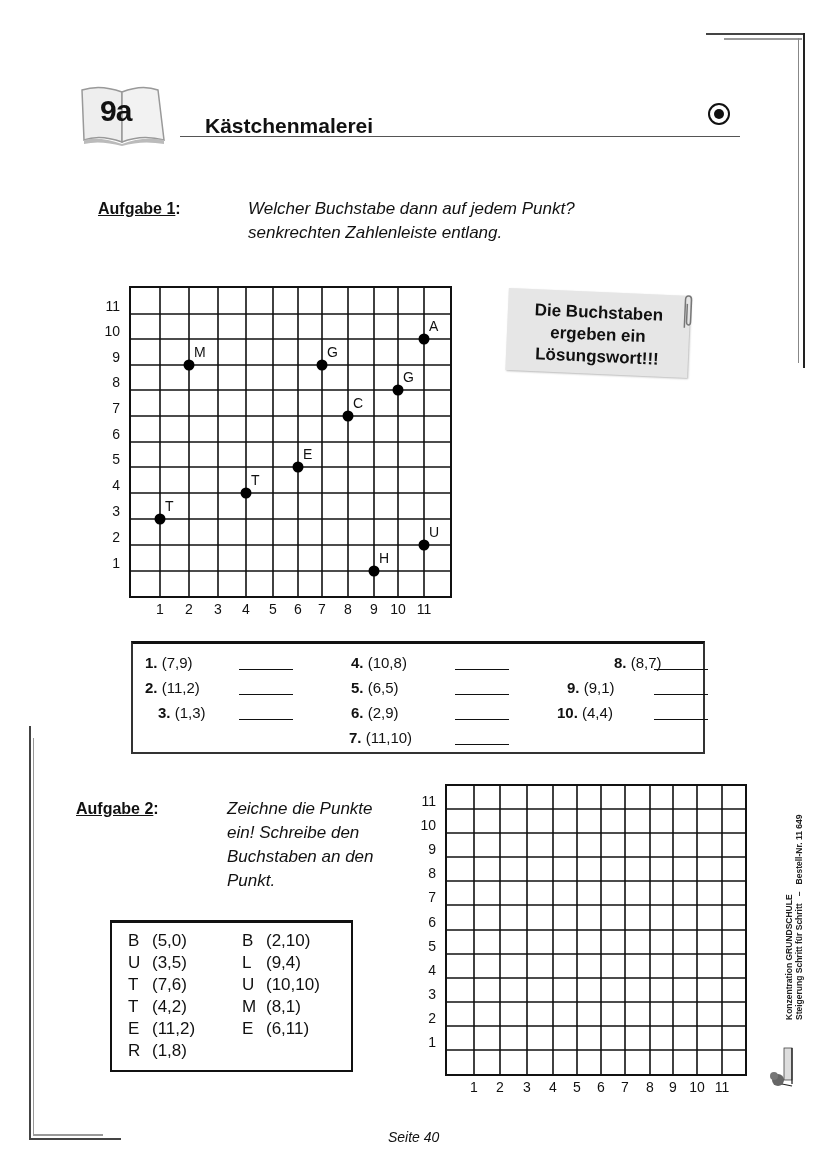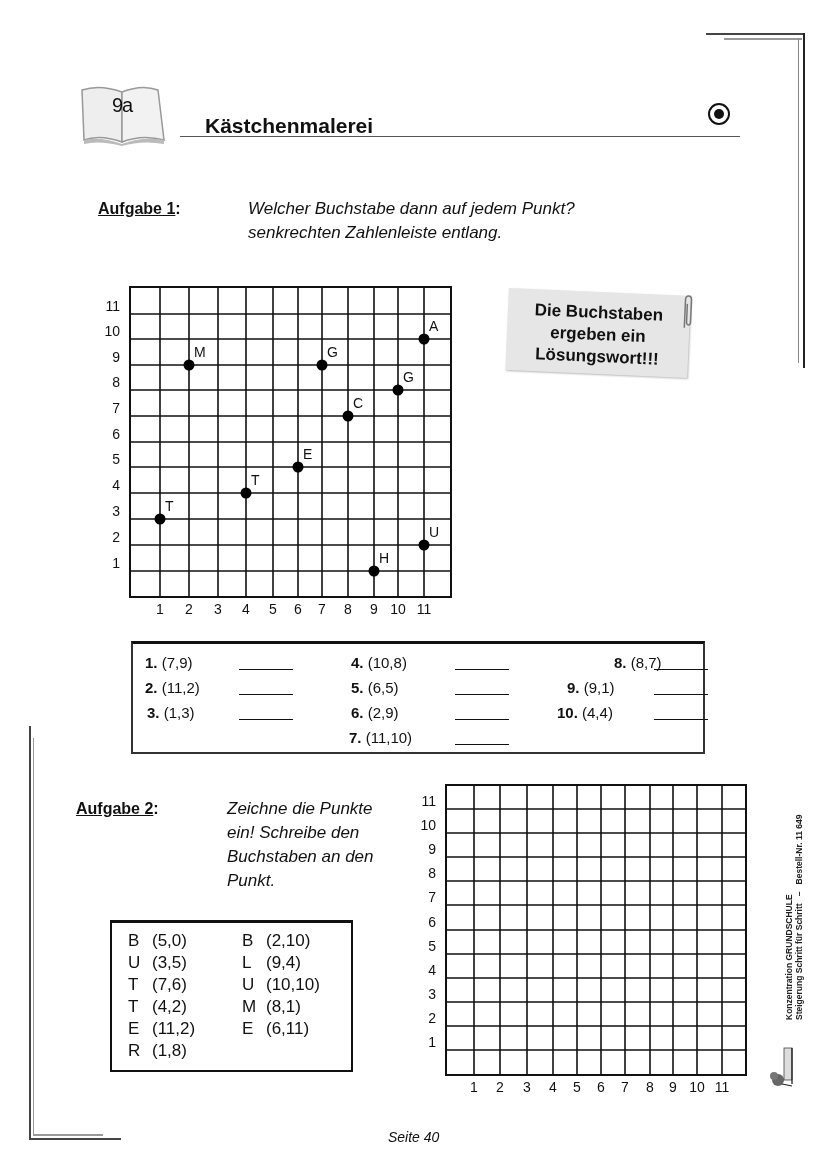--- a/index.html
+++ b/index.html
@@ -1,21 +1,21 @@
 <!DOCTYPE html>
 <html><head>
 <meta charset="utf-8">
 <style>
   html, body { margin:0; padding:0; background:#fff; }
   body { width:827px; height:1169px; position:relative; overflow:hidden;
          font-family:"Liberation Sans", sans-serif; color:#111; }
   .abs { position:absolute; }
   .frame-line { position:absolute; }
   .book { position:absolute; left:78px; top:82px; width:88px; height:64px; }
-  .book-label { position:absolute; left:112px; top:94px; font-size:20px; font-weight:normal; letter-spacing:-1px; }
+  .book-label { position:absolute; left:100px; top:94px; font-size:30px; font-weight:bold; letter-spacing:-1px; }
   .title { position:absolute; left:205px; top:106px; font-size:21px; font-weight:bold;margin-top:8px; }
   .title-rule { position:absolute; left:180px; top:136px; width:560px; height:1px; background:#555; }
   .target-icon { position:absolute; left:707px; top:102px; width:24px; height:24px; }
   .task-label { position:absolute; font-size:16px; font-weight:bold; }
   .task-label u { text-decoration:underline; }
   .task-text { position:absolute; font-size:17px; font-style:italic; line-height:24px; }
   .note { position:absolute; left:507px; top:292px; width:182px; height:82px; background:#e6e6e6;
           transform:rotate(2.5deg); box-shadow:1px 1px 2px #bbb; }
   .note-text { position:absolute; left:0; right:0; top:10px; text-align:center; font-weight:bold; font-size:17px; line-height:22px; }
   .clip { position:absolute; right:-4px; top:-2px; width:12px; height:36px; }
@@ -143,21 +143,21 @@
     <path d="M3 34 L3 6 Q3 2 6 2 Q9 2 9 6 L9 28 Q9 31 7 31 Q5 31 5 28 L5 10" fill="none" stroke="#777" stroke-width="1.5"></path>
   </svg>
 </div>
 
 <div class="answer-box">
   <div id="answers">
       <div class="ans" style="left: 12px; top: 10px;"><b>1. </b><span>(7,9)</span></div>
       <span class="blank abs" style="left: 106px; top: 13px;"></span>
       <div class="ans" style="left: 12px; top: 35px;"><b>2. </b><span>(11,2)</span></div>
       <span class="blank abs" style="left: 106px; top: 38px;"></span>
-      <div class="ans" style="left: 14px; top: 60px; text-align: right;"><b>3. </b><span>(1,3)</span></div>
+      <div class="ans" style="left: 25px; top: 60px; text-align: right;"><b>3. </b><span>(1,3)</span></div>
       <span class="blank abs" style="left: 106px; top: 63px;"></span>
       <div class="ans" style="left: 218px; top: 10px;"><b>4. </b><span>(10,8)</span></div>
       <span class="blank abs" style="left: 322px; top: 13px;"></span>
       <div class="ans" style="left: 218px; top: 35px;"><b>5. </b><span>(6,5)</span></div>
       <span class="blank abs" style="left: 322px; top: 38px;"></span>
       <div class="ans" style="left: 218px; top: 60px;"><b>6. </b><span>(2,9)</span></div>
       <span class="blank abs" style="left: 322px; top: 63px;"></span>
       <div class="ans" style="left: 216px; top: 85px;"><b>7. </b><span>(11,10)</span></div>
       <span class="blank abs" style="left: 322px; top: 88px;"></span>
       <div class="ans" style="left: 434px; top: 10px; margin-left: 47px;"><b>8. </b><span>(8,7)</span></div>

